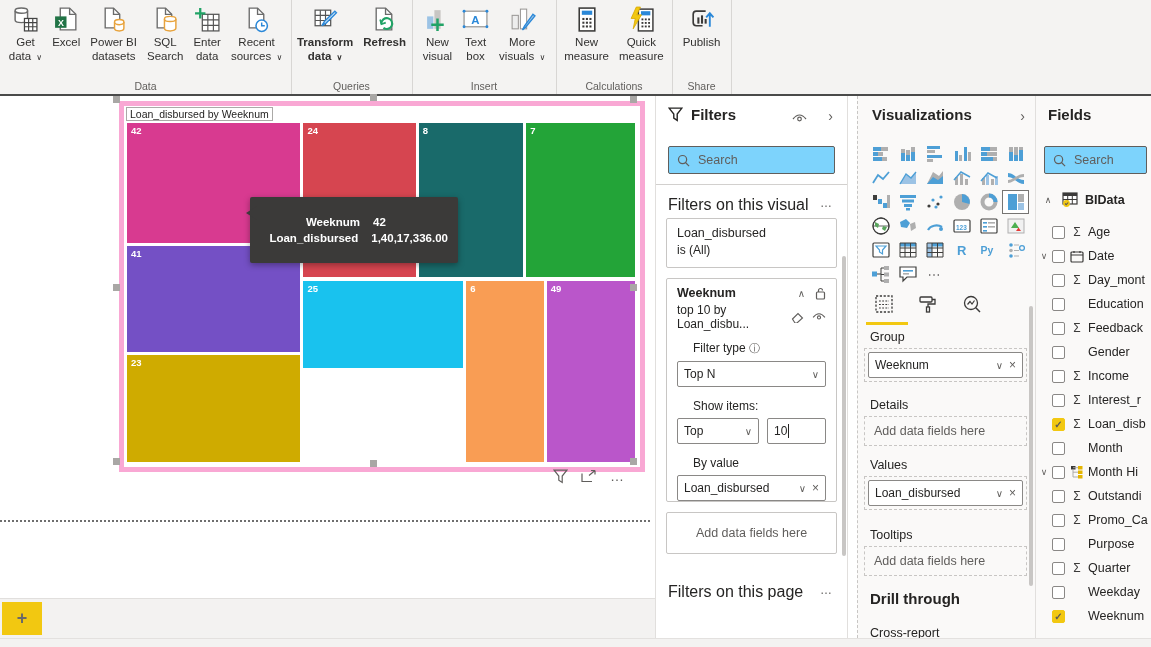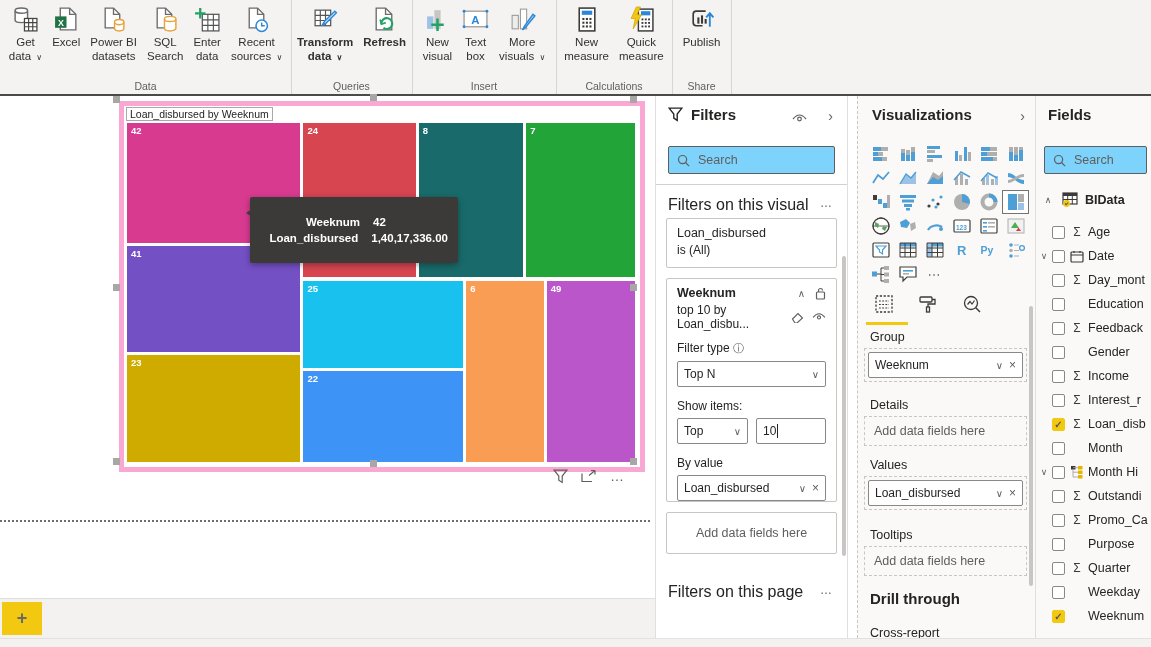--- a/index.html
+++ b/index.html
@@ -39,21 +39,21 @@
   .searchbox{position:absolute;left:12px;right:12px;top:50px;height:26px;border:1px solid #605E5C;border-radius:2px;background:#7dd3fc;
              display:flex;align-items:center;gap:8px;padding:0 8px;font-size:12.5px;color:#605E5C;}
   .seclbl{font-size:16px;color:#252423;}
   .ell{color:#605E5C;font-size:12px;letter-spacing:1px;}
   .fcard{position:absolute;left:10px;right:10px;border:1px solid #C8C6C4;border-radius:2px;background:#fff;box-sizing:border-box;}
   .combo{height:26px;border:1px solid #8A8886;border-radius:2px;background:#fff;display:flex;align-items:center;
          font-size:12px;color:#252423;padding:0 6px;box-sizing:border-box;}
   .combo .sp{flex:1;}
   .cv{color:#605E5C;font-size:10px;margin-left:4px;}
   .cx{color:#605E5C;font-size:12px;margin-left:6px;}
-  .lblrow{font-size:12px;color:#252423;}
+  .lblrow{font-size:12px;color:#252423;margin-left:16px;}
   .grayph{color:#605E5C;font-size:12.5px;}
   .scrollbar{position:absolute;width:4px;background:#C8C6C4;border-radius:2px;}
   
   #filtersPane{left:655px;width:193px;border-left:1px solid #E1DFDD;border-right:1px solid #E1DFDD;}
   .fdiv{position:absolute;left:0;right:0;top:88px;height:1px;background:#D2D0CE;}
   
   #vizPane{left:857px;width:178px;background:#FAF9F8;border-left:1px dashed #C8C6C4;}
   .vi-grid{position:absolute;left:9px;top:46px;width:162px;display:flex;flex-wrap:wrap;}
   .vi{width:27px;height:24px;display:flex;align-items:center;justify-content:center;cursor:pointer;}
   .vi.selected{outline:1.5px solid #767472;outline-offset:-1px;background:#fff;}
@@ -285,23 +285,20 @@
           </div>
           <div class="tm-cell" style="left: 0%; top: 36%; width: 34.4%; height: 31.7%; background: rgb(116, 80, 197);">
             <span class="tm-lbl">41</span>
           </div>
           <div class="tm-cell" style="left: 0%; top: 68%; width: 34.4%; height: 32%; background: rgb(207, 171, 0);">
             <span class="tm-lbl">23</span>
           </div>
           <div class="tm-cell" style="left: 34.6%; top: 46.2%; width: 31.7%; height: 26.2%; background: rgb(25, 194, 238);">
             <span class="tm-lbl">25</span>
           </div>
-          <div class="tm-cell" style="left: 34.6%; top: 72.7%; width: 31.7%; height: 27.3%; background: rgb(62, 147, 246);">
-            <span class="tm-lbl">22</span>
-          </div>
           <div class="tm-cell" style="left: 66.5%; top: 46.2%; width: 15.6%; height: 53.8%; background: rgb(249, 157, 84);">
             <span class="tm-lbl">6</span>
           </div>
           <div class="tm-cell" style="left: 82.3%; top: 46.2%; width: 17.7%; height: 53.8%; background: rgb(186, 86, 202);">
             <span class="tm-lbl">49</span>
           </div>
         </div>
     </div>
 
     <div class="handle" style="left:113px;top:0px"></div>
@@ -397,21 +394,21 @@
         <span>Filter type</span>
         <span style="color:#605E5C;font-size:11px">ⓘ</span>
       </div>
       <div class="combo" style="margin-top:5px">
         <span>Top N</span>
         <span class="sp"></span>
           <span class="cv">∨</span>
       </div>
       <div class="lblrow" style="margin-top:12px">Show items:</div>
       <div style="display:flex;gap:8px;margin-top:5px">
-        <div class="combo" style="width:71px">
+        <div class="combo" style="width:82px">
           <span>Top</span>
           <span class="sp"></span>
             <span class="cv">∨</span>
         </div>
         <div class="combo" style="flex:1">
           <span>10</span>
           <span style="border-left:1px solid #252423;height:14px;margin-left:1px"></span>
         </div>
       </div>
       <div class="lblrow" style="margin-top:12px">By value</div>

